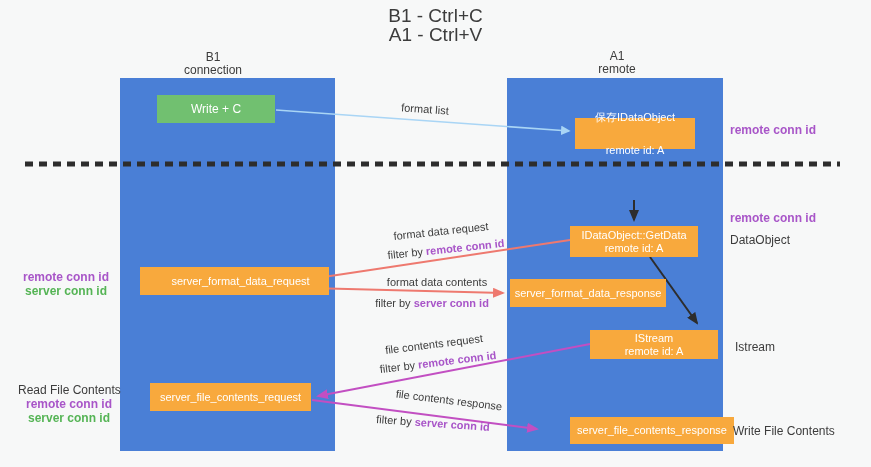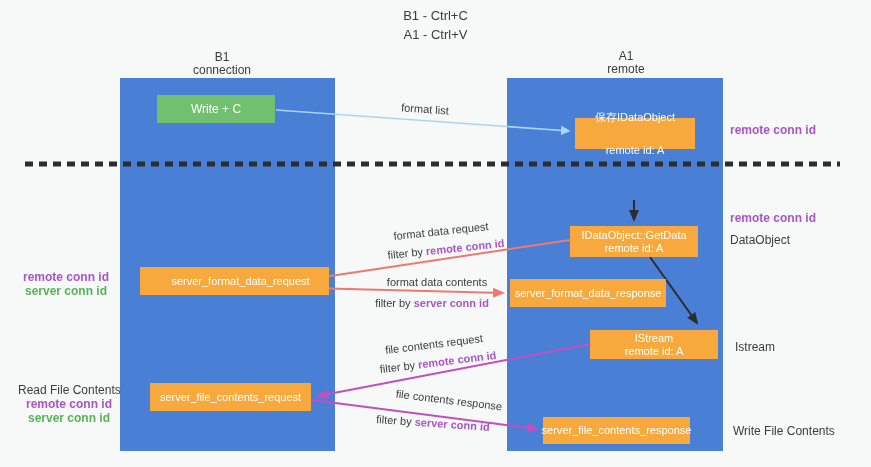--- a/index.html
+++ b/index.html
@@ -7,22 +7,22 @@
     --arrow-blue:#a9d5f5; --arrow-red:#ee796f; --arrow-magenta:#c24fc2;
     --arrow-black:#2d2d2d; --text-purple:#a855c8; --text-green:#55b455;
     --text-dark:#3c3c3c; --background:#f7f8f8;
   }
   html,body{margin:0;padding:0;}
   .canvas{
     position:relative;width:871px;height:467px;background:var(--background);
     font-family:"Liberation Sans", sans-serif;color:var(--text-dark);overflow:hidden;
   }
   .abs{position:absolute;}
-  .title{left:0;right:0;top:6px;text-align:center;font-size:13px;line-height:19px;color:var(--text-dark);}
-  .colheader{text-align:center;font-size:12px;line-height:13px;transform:translateX(-50%);margin-left:9px;}
+  .title{left:0;right:0;top:6px;text-align:center;font-size:19px;line-height:19px;color:var(--text-dark);}
+  .colheader{text-align:center;font-size:12px;line-height:13px;transform:translateX(-50%);}
   .column{background:var(--column-blue);top:78px;height:373px;}
   .box{display:flex;flex-direction:column;align-items:center;justify-content:center;
        color:#fff;font-size:11px;line-height:13px;text-align:center;box-sizing:border-box;}
   .green{background:var(--box-green);}
   .orange{background:var(--box-orange);}
   .green.box{font-size:12px;}
   .albl{font-size:11px;white-space:nowrap;color:var(--text-dark);}
   .center{transform:translate(-50%,-50%);}
   .purple{color:var(--text-purple);font-weight:bold;}
   .greentxt{color:var(--text-green);font-weight:bold;}
@@ -117,21 +117,21 @@
 
   <div class="abs box orange" style="left:590px;top:330px;width:128px;height:29px;">
     <span>IStream</span>
     <span>remote id: A</span>
   </div>
 
   <div class="abs box orange" style="left:150px;top:383px;width:161px;height:28px;align-items:center;">
     <span>server_file_contents_request</span>
   </div>
 
-  <div class="abs box orange" style="left:543px;top:417px;width:147px;height:27px;">
+  <div class="abs box orange" style="left:570px;top:417px;width:164px;height:27px;">
     <span>server_file_contents_response</span>
   </div>
 
   <div class="abs albl center" style="left:425px;top:109px;transform:translate(-50%,-50%) rotate(4deg);">
     <span>format list</span>
   </div>
 
   <div class="abs albl center" style="left:441px;top:231px;transform:translate(-50%,-50%) rotate(-6deg);">
     <span>format data request</span>
   </div>

